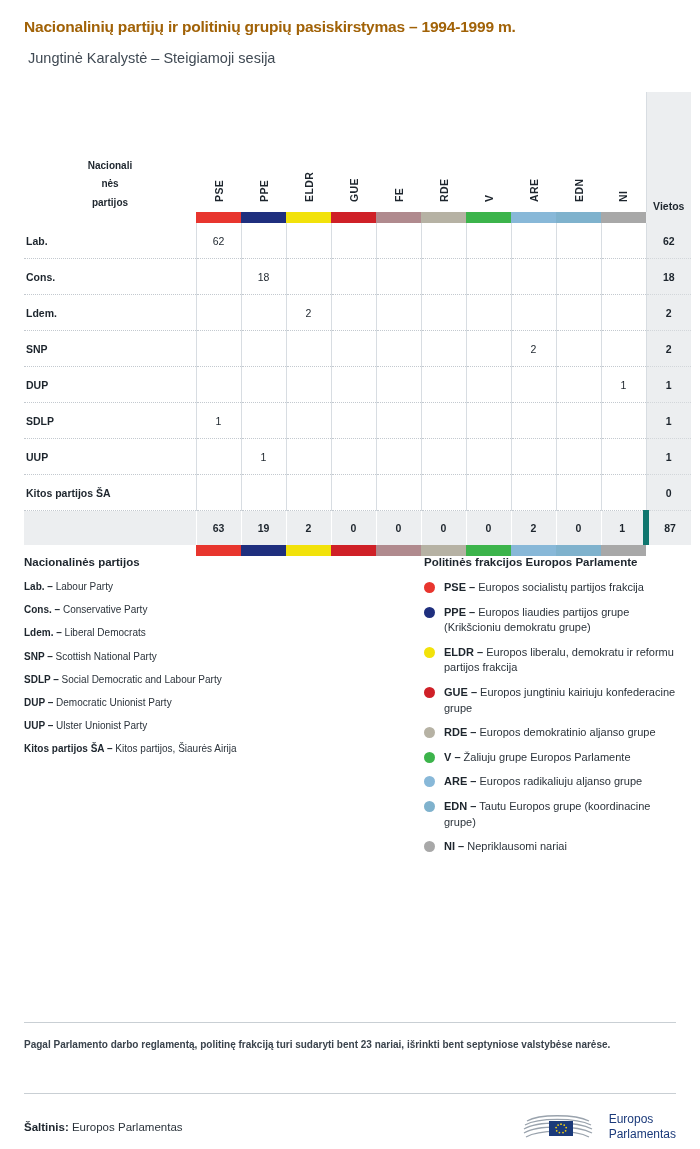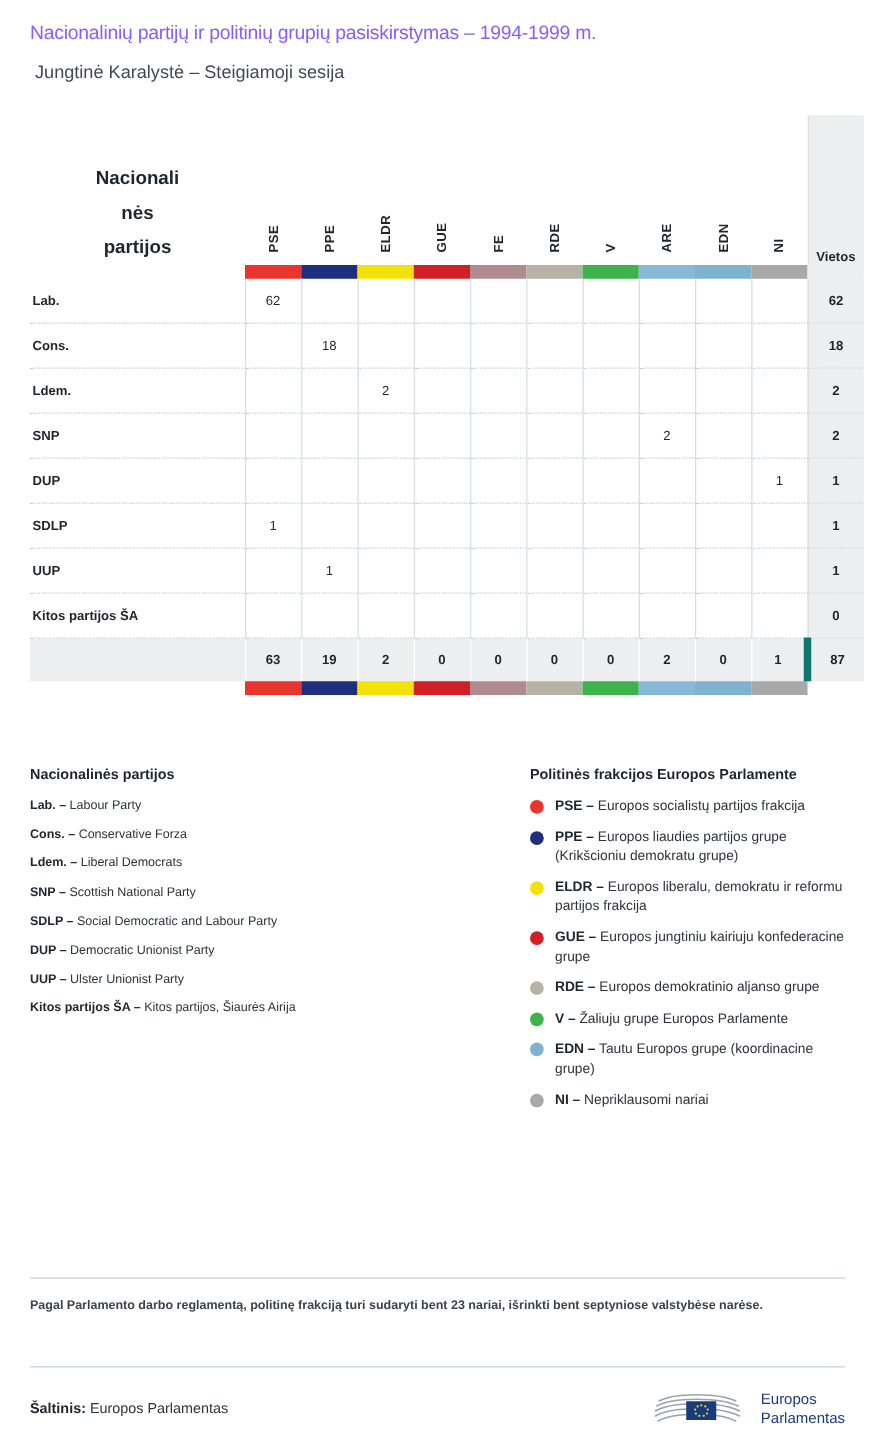--- a/index.html
+++ b/index.html
@@ -21,23 +21,23 @@
     box-sizing: border-box;
     padding: 0 24px;
   }
 
   
   .header {
     padding-top: 18px;
   }
   .title {
     font-size: 15.5px;
-    font-weight: normal;
+    font-weight: bold;
     letter-spacing: -0.2px;
-    color: #8b5cf6;
+    color: #a16207;
     margin: 0 0 14px 0;
   }
   .subtitle {
     font-size: 14.5px;
     font-weight: normal;
     color: #404a54;
     margin: 0;
     padding-left: 4px;
   }
 
@@ -82,21 +82,21 @@
     position: relative;
   }
   .head-cell.last { border-right: 1px solid #d8dde2; }
 
   .corner-cell {
     vertical-align: bottom;
     padding: 0 0 6px 0;
     border: none;
   }
   .corner-label {
-    font-size: 15px;
+    font-size: 10px;
     font-weight: bold;
     line-height: 1.85;
     color: #1d252d;
   }
   .seat-head {
     background: #eceef0;
     vertical-align: bottom;
     padding: 0 0 6px 0;
     text-align: center;
     border: none;
@@ -153,21 +153,20 @@
     border-bottom: none;
   }
   tr.total-row td.row-label { border-left: none; background: #eceef0; }
   tr.total-row td.seat-cell { border-left: 6px solid #0f766e; }
 
   .strip-row.bottom td { height: 11px; }
 
   
   .legend {
     position: relative;
-    margin-top: 58px;
     display: flex;
     gap: 0;
   }
   .legend-col-left { width: 400px; }
   .legend-col-right { width: 252px; }
   .legend-title {
     font-size: 11.5px;
     font-weight: bold;
     color: #1d252d;
     margin-bottom: 12px;
@@ -516,21 +515,21 @@
         </tr>
       </tfoot>
     </table>
   </div>
 
   <div class="legend">
     <div class="legend-col-left">
       <div class="legend-title">Nacionalinės partijos</div>
       <div id="national-list">
           <div class="party-line"><b>Lab. –</b><span> Labour Party</span></div>
-          <div class="party-line"><b>Cons. –</b><span> Conservative Forza</span></div>
+          <div class="party-line"><b>Cons. –</b><span> Conservative Party</span></div>
           <div class="party-line"><b>Ldem. –</b><span> Liberal Democrats</span></div>
           <div class="party-line"><b>SNP –</b><span> Scottish National Party</span></div>
           <div class="party-line"><b>SDLP –</b><span> Social Democratic and Labour Party</span></div>
           <div class="party-line"><b>DUP –</b><span> Democratic Unionist Party</span></div>
           <div class="party-line"><b>UUP –</b><span> Ulster Unionist Party</span></div>
           <div class="party-line"><b>Kitos partijos ŠA –</b><span> Kitos partijos, Šiaurės Airija</span></div>
         </div>
     </div>
     <div class="legend-col-right">
       <div class="legend-title">Politinės frakcijos Europos Parlamente</div>
@@ -551,20 +550,24 @@
             <span class="dot" style="background: rgb(207, 32, 39);"></span>
             <span class="grp-text"><b>GUE –</b><span> Europos jungtiniu kairiuju konfederacine grupe</span></span>
           </div>
           <div class="grp-line">
             <span class="dot" style="background: rgb(182, 178, 164);"></span>
             <span class="grp-text"><b>RDE –</b><span> Europos demokratinio aljanso grupe</span></span>
           </div>
           <div class="grp-line">
             <span class="dot" style="background: rgb(60, 180, 75);"></span>
             <span class="grp-text"><b>V –</b><span> Žaliuju grupe Europos Parlamente</span></span>
+          </div>
+          <div class="grp-line">
+            <span class="dot" style="background: rgb(136, 184, 216);"></span>
+            <span class="grp-text"><b>ARE –</b><span> Europos radikaliuju aljanso grupe</span></span>
           </div>
           <div class="grp-line">
             <span class="dot" style="background: rgb(127, 178, 205);"></span>
             <span class="grp-text"><b>EDN –</b><span> Tautu Europos grupe (koordinacine grupe)</span></span>
           </div>
           <div class="grp-line">
             <span class="dot" style="background: rgb(168, 168, 168);"></span>
             <span class="grp-text"><b>NI –</b><span> Nepriklausomi nariai</span></span>
           </div>
         </div>

